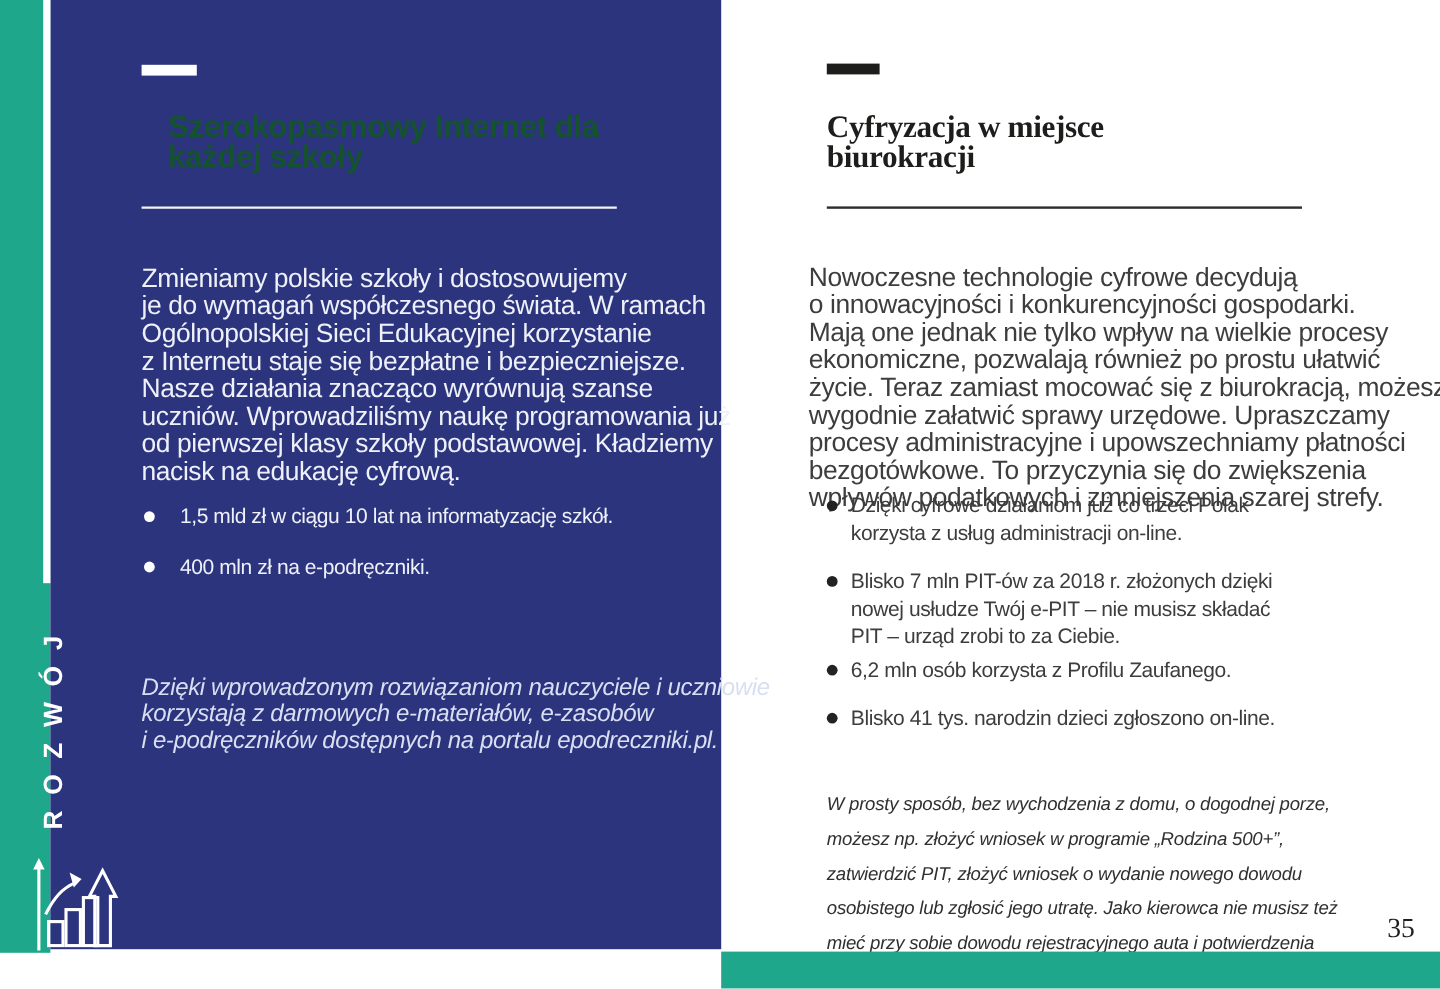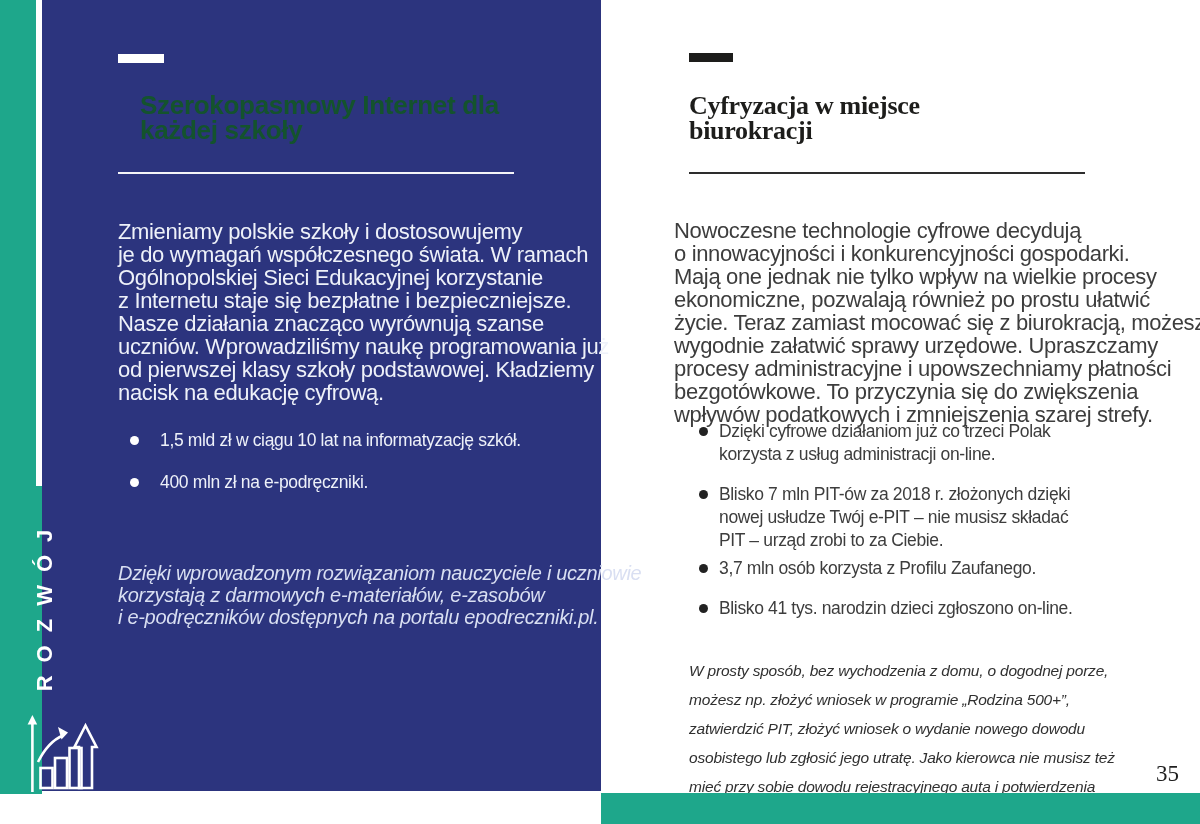--- a/index.html
+++ b/index.html
@@ -28,21 +28,21 @@
   
   .dash{position:absolute;height:9px;}
   .title{
     position:absolute;font-size:26px;line-height:25px;font-weight:700;
     letter-spacing:-0.3px;white-space:pre;
   }
   .sep{position:absolute;height:0;border-top:2px solid;}
   .body-text{
     position:absolute;font-size:22px;line-height:23px;letter-spacing:-0.35px;white-space:pre;
   }
-  ul.bullets{position:absolute;list-style:none;margin:10px;padding:0;}
+  ul.bullets{position:absolute;list-style:none;margin:0;padding:0;}
   ul.bullets li{display:flex;}
   .dot{width:9px;height:9px;border-radius:50%;flex:none;margin-top:7px;}
   .bullet-text{font-size:17.5px;line-height:23px;letter-spacing:-0.35px;white-space:pre;}
   .note{position:absolute;font-style:italic;white-space:pre;}
 
   
   .l-dash{left:118px;top:54px;width:46px;background:#ffffff;}
   .l-title{left:118px;top:76px;color:#14532d;margin-left:22px;}
   .l-sep{left:118px;top:172px;width:396px;border-color:rgba(255,255,255,.95);}
   .l-body{left:118px;top:198px;color:var(--panel_text);}
@@ -138,21 +138,21 @@
 korzysta z usług administracji on-line.</div>
     </li>
     <li>
       <span class="dot"></span>
       <div class="bullet-text">Blisko 7 mln PIT-ów za 2018 r. złożonych dzięki
 nowej usłudze Twój e-PIT – nie musisz składać
 PIT – urząd zrobi to za Ciebie.</div>
     </li>
     <li>
       <span class="dot"></span>
-      <div class="bullet-text">3,7 mln osób korzysta z Profilu Zaufanego.</div>
+      <div class="bullet-text">6,2 mln osób korzysta z Profilu Zaufanego.</div>
     </li>
     <li>
       <span class="dot"></span>
       <div class="bullet-text">Blisko 41 tys. narodzin dzieci zgłoszono on-line.</div>
     </li>
   </ul>
 
   <p class="note r-note">W prosty sposób, bez wychodzenia z domu, o dogodnej porze,
 możesz np. złożyć wniosek w programie „Rodzina 500+”,
 zatwierdzić PIT, złożyć wniosek o wydanie nowego dowodu

